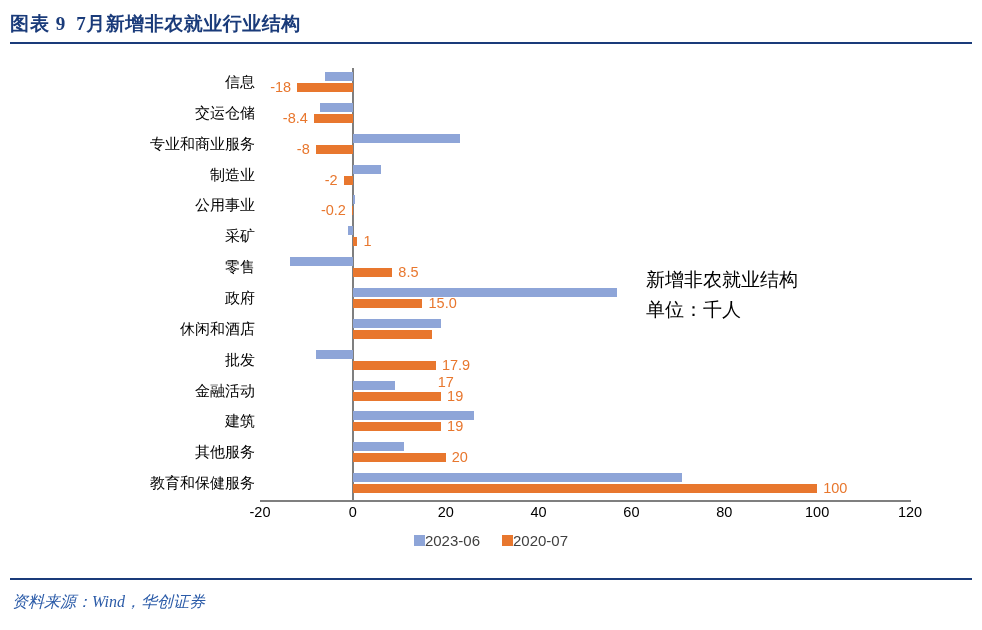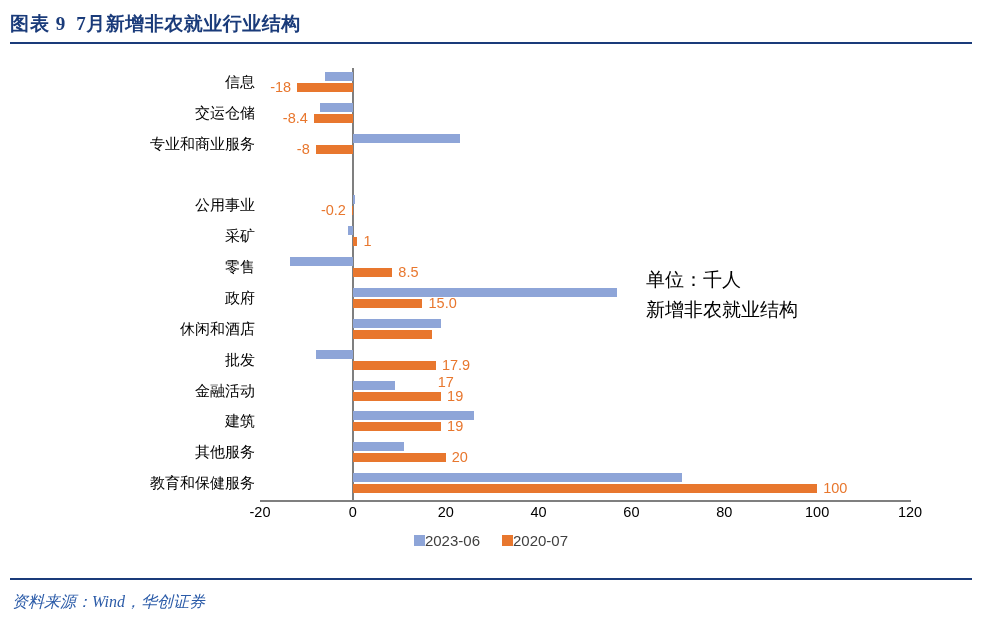--- a/index.html
+++ b/index.html
@@ -218,20 +218,26 @@
           <div class="cat-label">交运仓储</div>
           <div class="bar s1" style="left: 60.3571px; width: 32.5px;"></div>
           <div class="bar s2" style="left: 53.8571px; width: 39px;"></div>
           <div class="val" style="left: 47.8571px; transform: translateX(-100%);">-8.4</div>
         </div>
         <div class="row" style="top: 61.7143px;">
           <div class="cat-label">专业和商业服务</div>
           <div class="bar s1" style="left: 92.8571px; width: 106.786px;"></div>
           <div class="bar s2" style="left: 55.7143px; width: 37.1429px;"></div>
           <div class="val" style="left: 49.7143px; transform: translateX(-100%);">-8</div>
+        </div>
+        <div class="row" style="top: 92.5714px;">
+          <div class="cat-label">制造业</div>
+          <div class="bar s1" style="left: 92.8571px; width: 27.8571px;"></div>
+          <div class="bar s2" style="left: 83.5714px; width: 9.28571px;"></div>
+          <div class="val" style="left: 77.5714px; transform: translateX(-100%);">-2</div>
         </div>
         <div class="row" style="top: 123.429px;">
           <div class="cat-label">公用事业</div>
           <div class="bar s1" style="left: 92.8571px; width: 2.32143px;"></div>
           <div class="bar s2" style="left: 91.9286px; width: 1px;"></div>
           <div class="val" style="left: 85.9286px; transform: translateX(-100%);">-0.2</div>
         </div>
         <div class="row" style="top: 154.286px;">
           <div class="cat-label">采矿</div>
           <div class="bar s1" style="left: 88.2143px; width: 4.64286px;"></div>
@@ -292,22 +298,22 @@
         <div class="xtick" style="left: 92.8571px;">0</div>
         <div class="xtick" style="left: 185.714px;">20</div>
         <div class="xtick" style="left: 278.571px;">40</div>
         <div class="xtick" style="left: 371.429px;">60</div>
         <div class="xtick" style="left: 464.286px;">80</div>
         <div class="xtick" style="left: 557.143px;">100</div>
         <div class="xtick" style="left: 650px;">120</div>
       </div>
 
     <div class="annot">
+      <div>新增非农就业结构</div>
       <div>单位：千人</div>
-      <div>新增非农就业结构</div>
     </div>
 
     <div class="legend" id="legend">
         <div class="legend-item">
           <span class="swatch" style="background: rgb(142, 165, 216);"></span>
           <span>2023-06</span>
         </div>
         <div class="legend-item">
           <span class="swatch" style="background: rgb(232, 119, 46);"></span>
           <span>2020-07</span>

